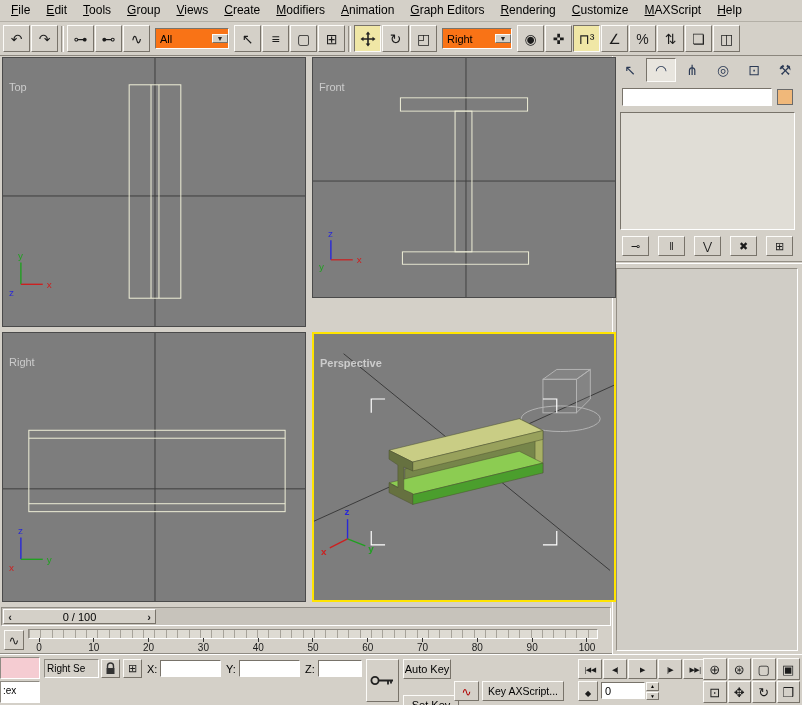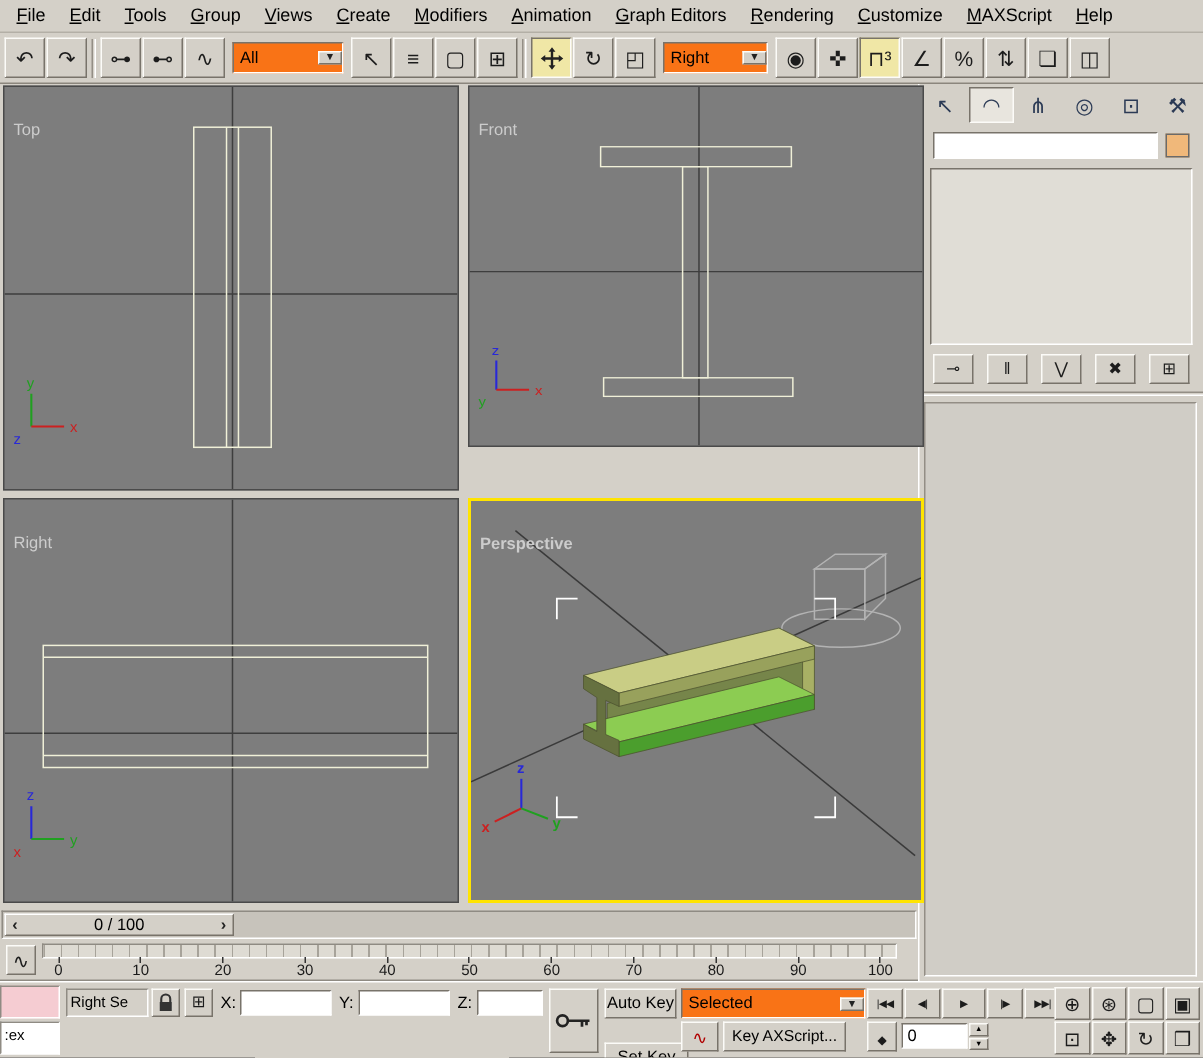--- a/index.html
+++ b/index.html
@@ -432,24 +432,20 @@
     <span class="sb-lbl sb-zl">Z:</span>
     <input class="sb-field sb-zf" value="" style="">
     <button class="sb-bigkey">
       <svg width="25" height="13" viewBox="0 0 25 13">
         <circle cx="5" cy="6.5" r="3.6" fill="none" stroke="#222" stroke-width="1.8"></circle>
         <path d="M8.6 6.5 H23 M18 6.5 V10.5 M21 6.5 V9.5" stroke="#222" stroke-width="1.8" fill="none"></path>
       </svg>
     </button>
     <button class="sb-autokey">Auto Key</button>
     <button class="sb-setkey">Set Key</button>
-    <div class="combo sb-keysel">
-      <span class="combo-value">Selected</span>
-      <span class="combo-arrow">▼</span>
-    </div>
     <button class="sb-tangent"><span class="glyph">∿</span></button>
     <button class="sb-keyfilters">Key AXScript...</button>
     <div class="sb-playback">
 
     <button class="pb-btn">
           <span class="glyph">|◀◀</span>
         </button>
         <button class="pb-btn">
           <span class="glyph">◀|</span>
         </button>

